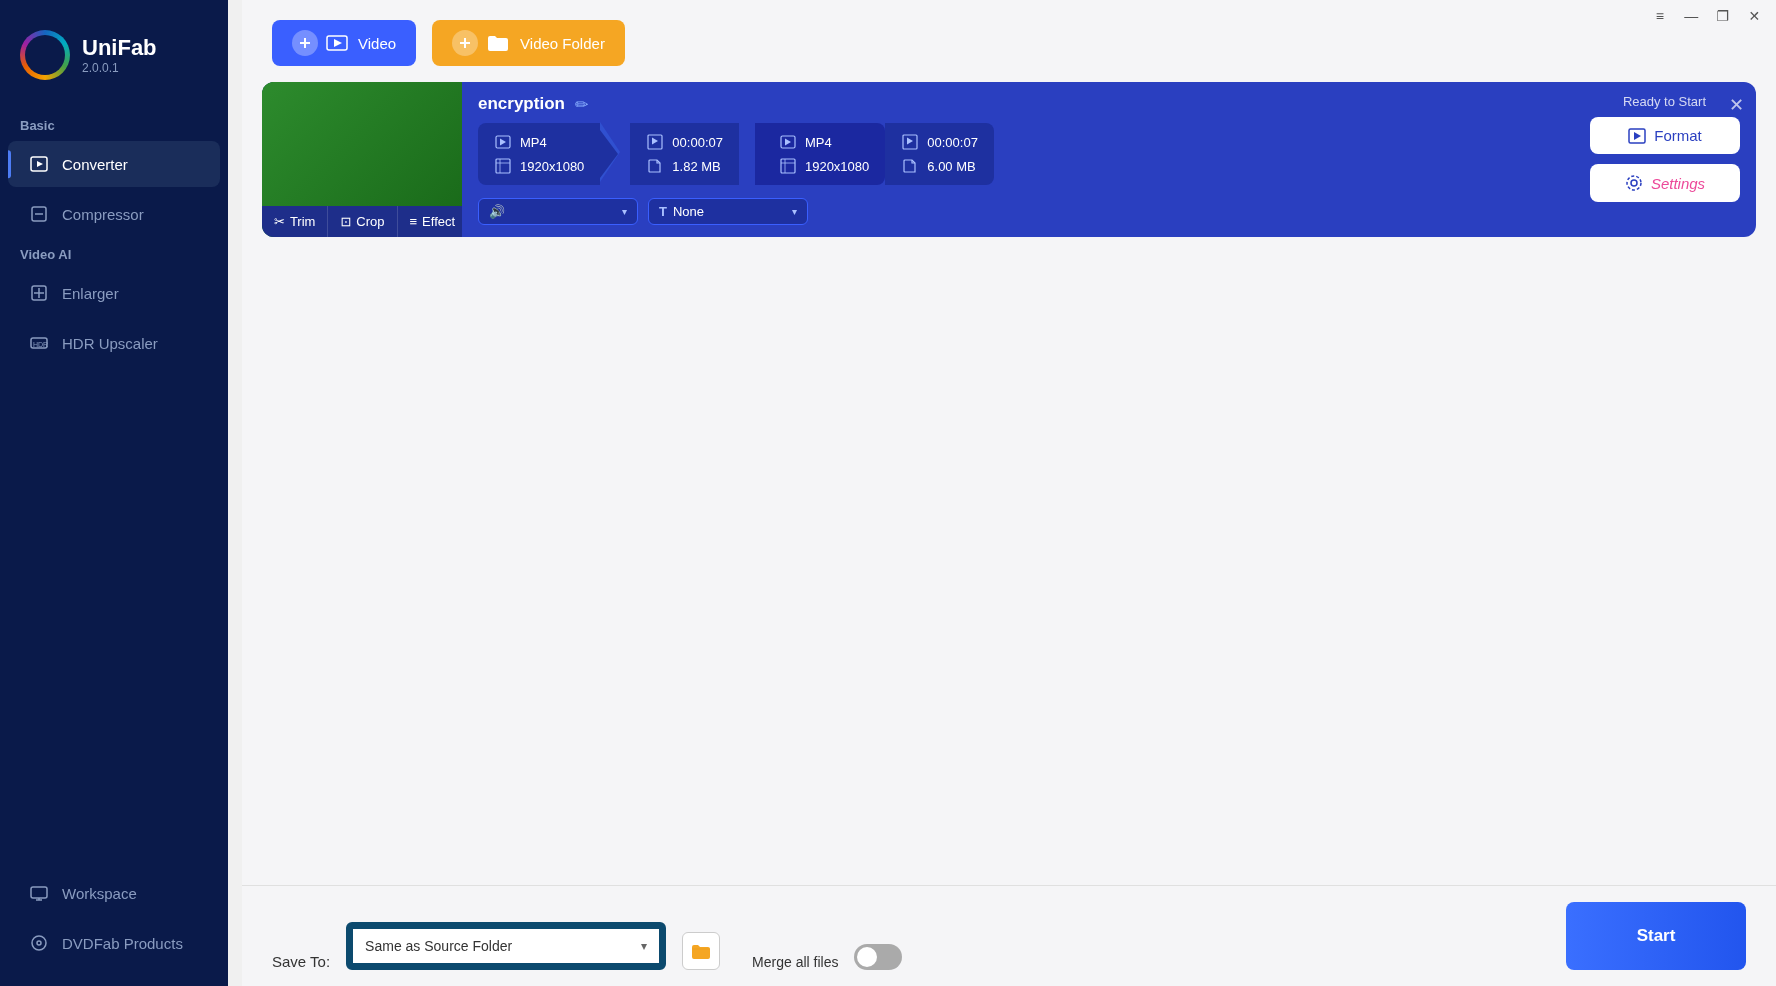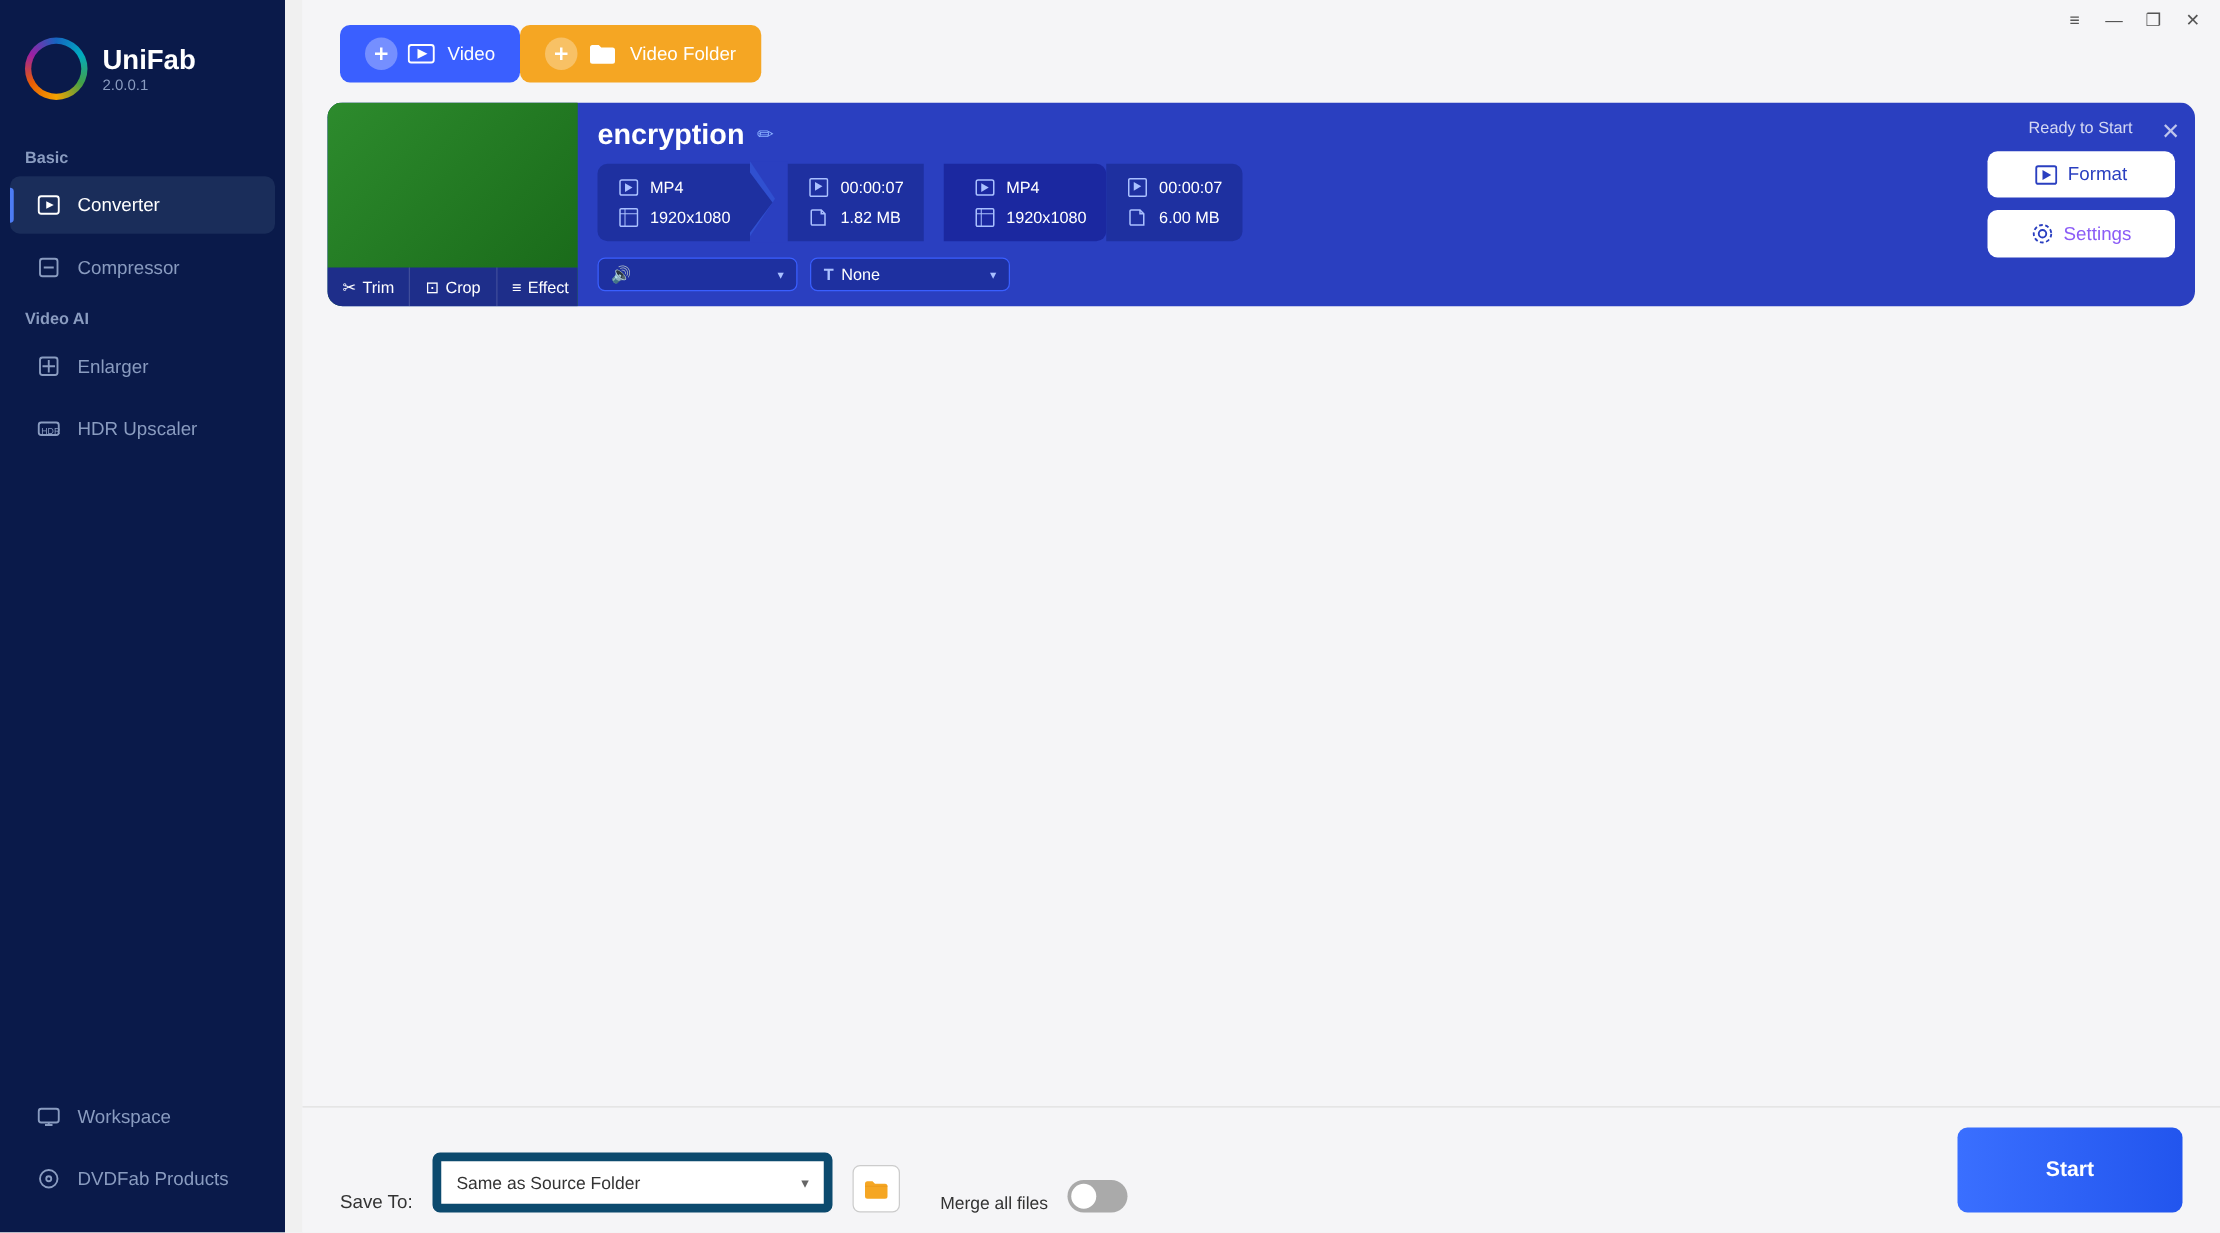--- a/index.html
+++ b/index.html
@@ -131,20 +131,21 @@
       background: #f5f5f7;
       display: flex;
       flex-direction: column;
     }
 
     
     .toolbar {
       padding: 20px 30px 16px 30px;
       display: flex;
       align-items: flex-end;
+      gap: 16px;
       background: #f5f5f7;
     }
 
     .add-btn {
       display: flex;
       align-items: center;
       gap: 8px;
       padding: 10px 20px;
       border-radius: 8px;
       cursor: pointer;
@@ -230,21 +231,21 @@
     }
 
     .video-title-row {
       display: flex;
       align-items: center;
       gap: 10px;
     }
 
     .video-name {
       color: white;
-      font-size: 23px;
+      font-size: 17px;
       font-weight: 600;
     }
 
     .edit-icon {
       color: #8ab0ff;
       cursor: pointer;
       font-size: 16px;
     }
 
     .video-meta-row {
@@ -347,21 +348,22 @@
       border: none;
       min-width: 150px;
       justify-content: center;
     }
     .format-btn {
       background: white;
       color: #2a3fc0;
     }
     .settings-btn {
       background: white;
-      color: #8b5cf6;
+      color: #ec4899;
+      font-style: italic;
     }
 
     
     .card-close {
       position: absolute;
       top: 12px; right: 12px;
       color: rgba(255,255,255,0.7);
       cursor: pointer;
       font-size: 18px;
       z-index: 10;

